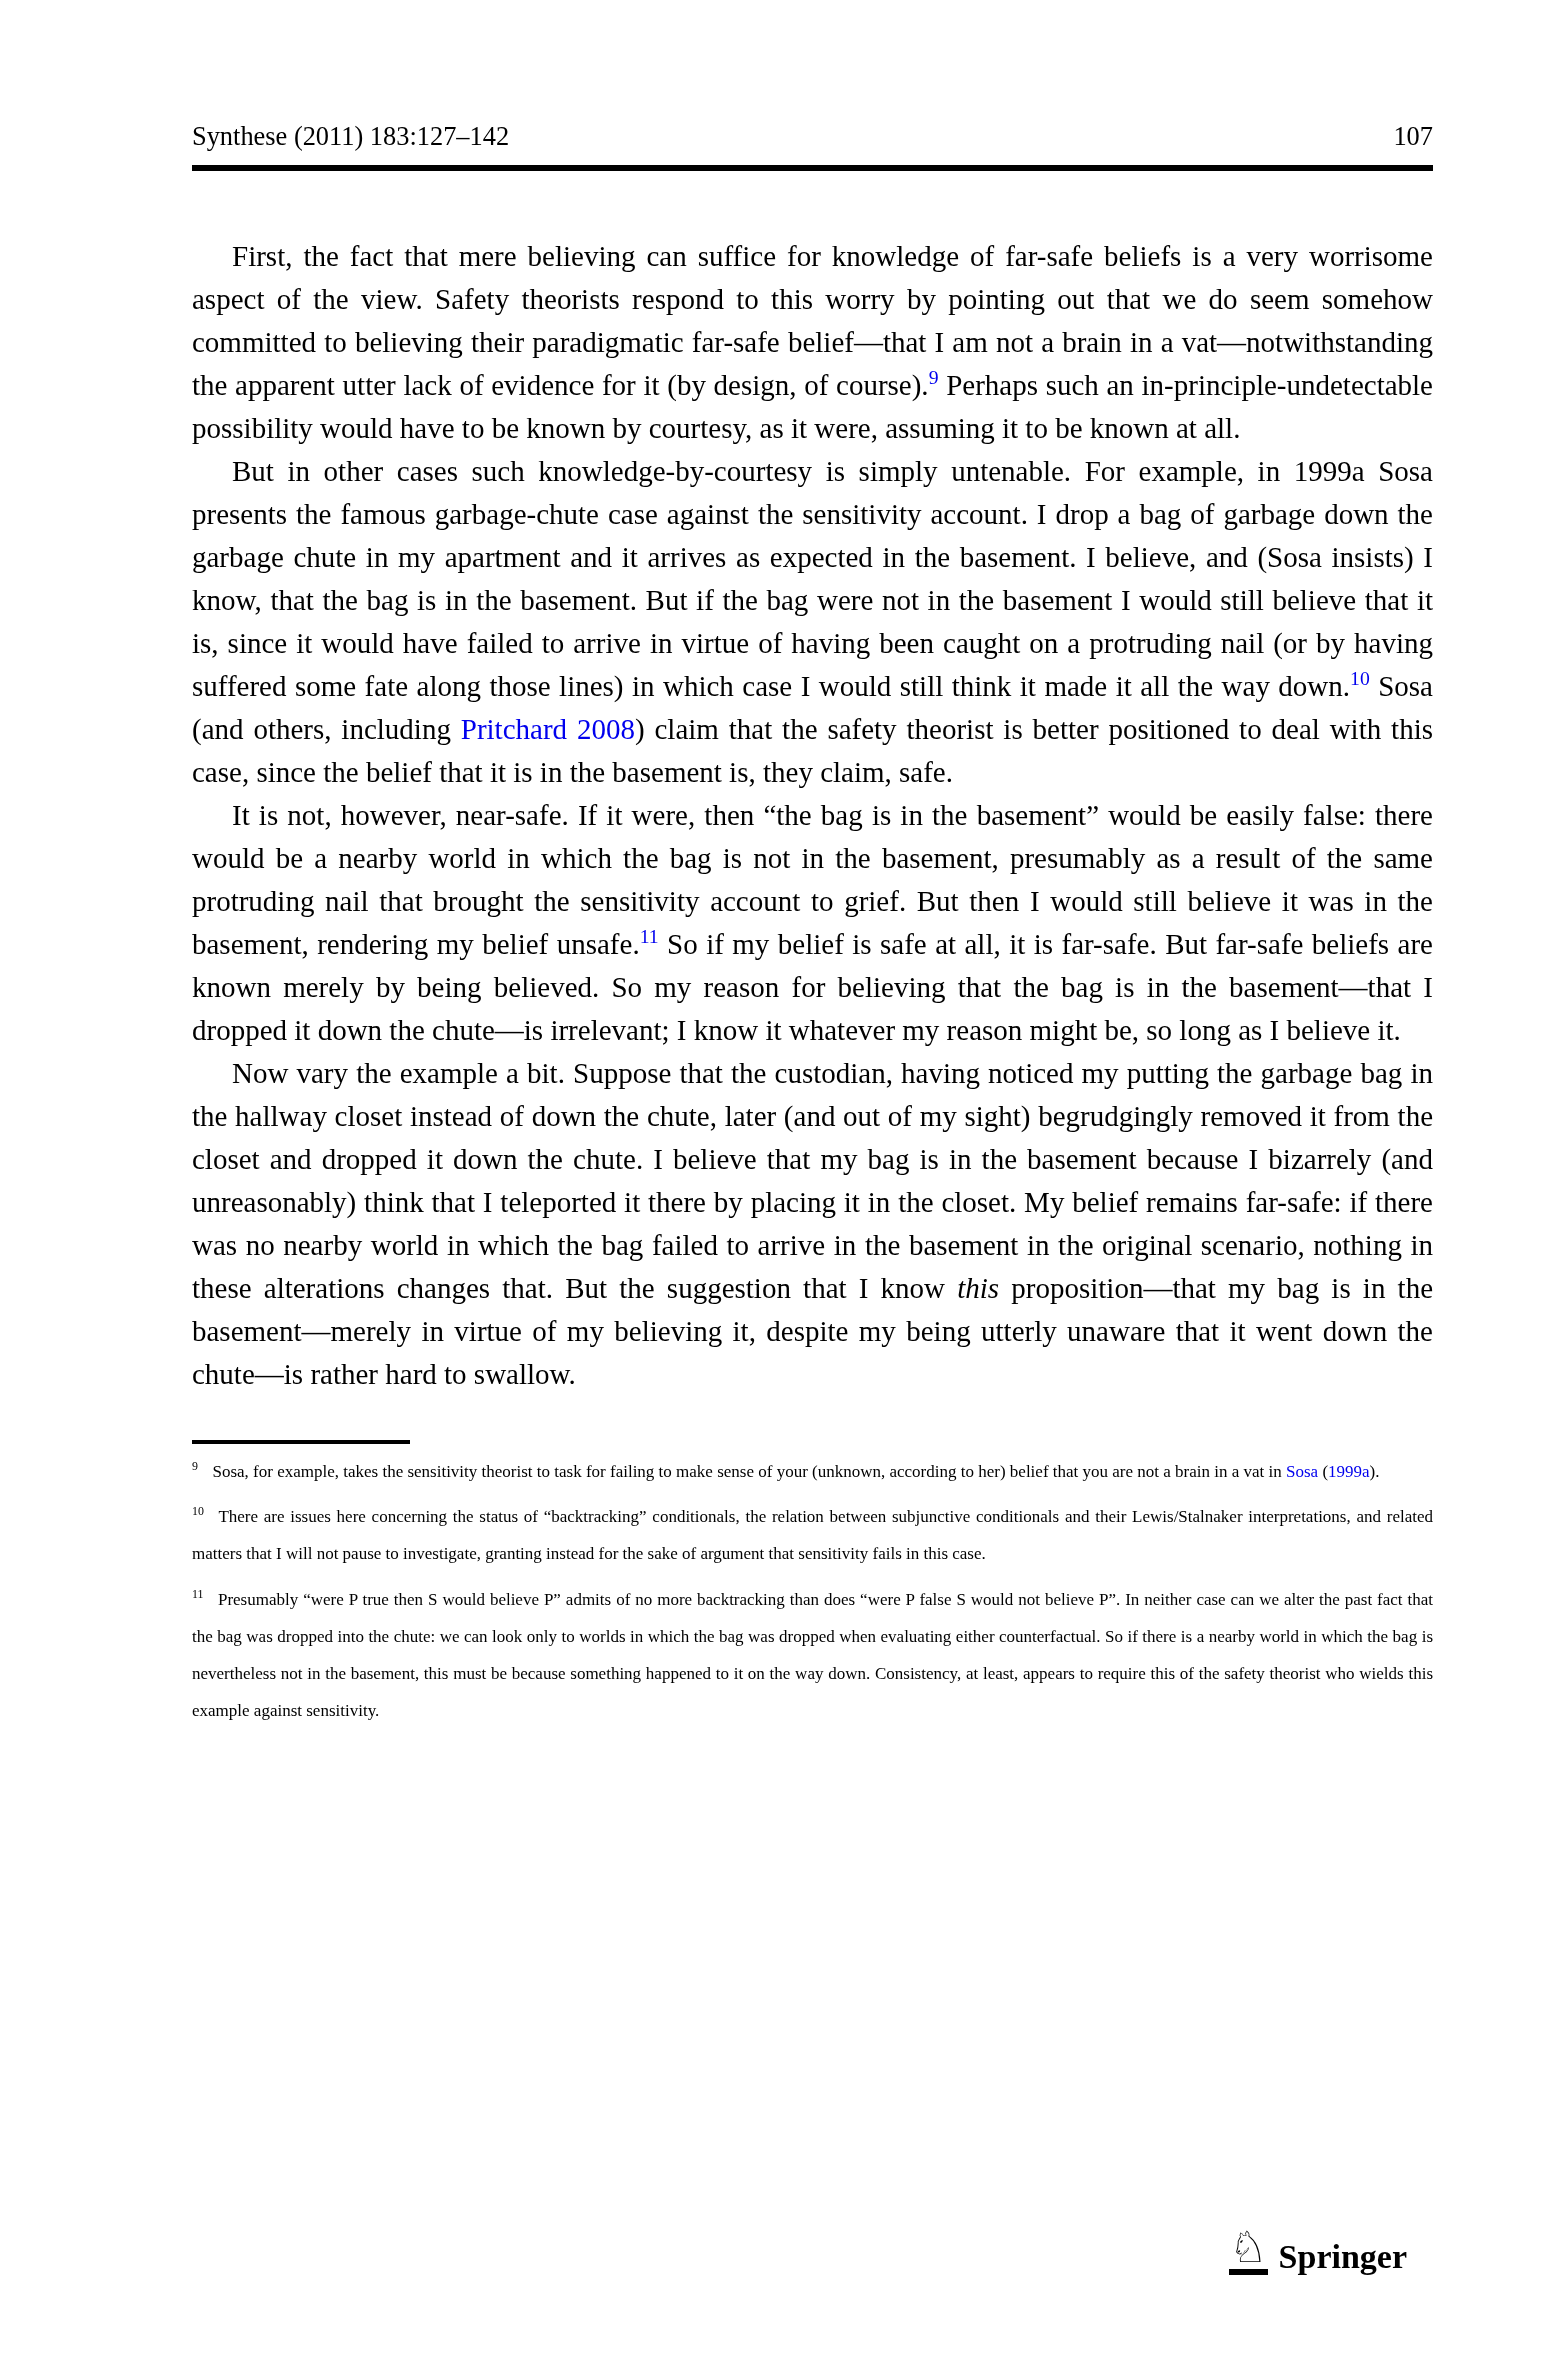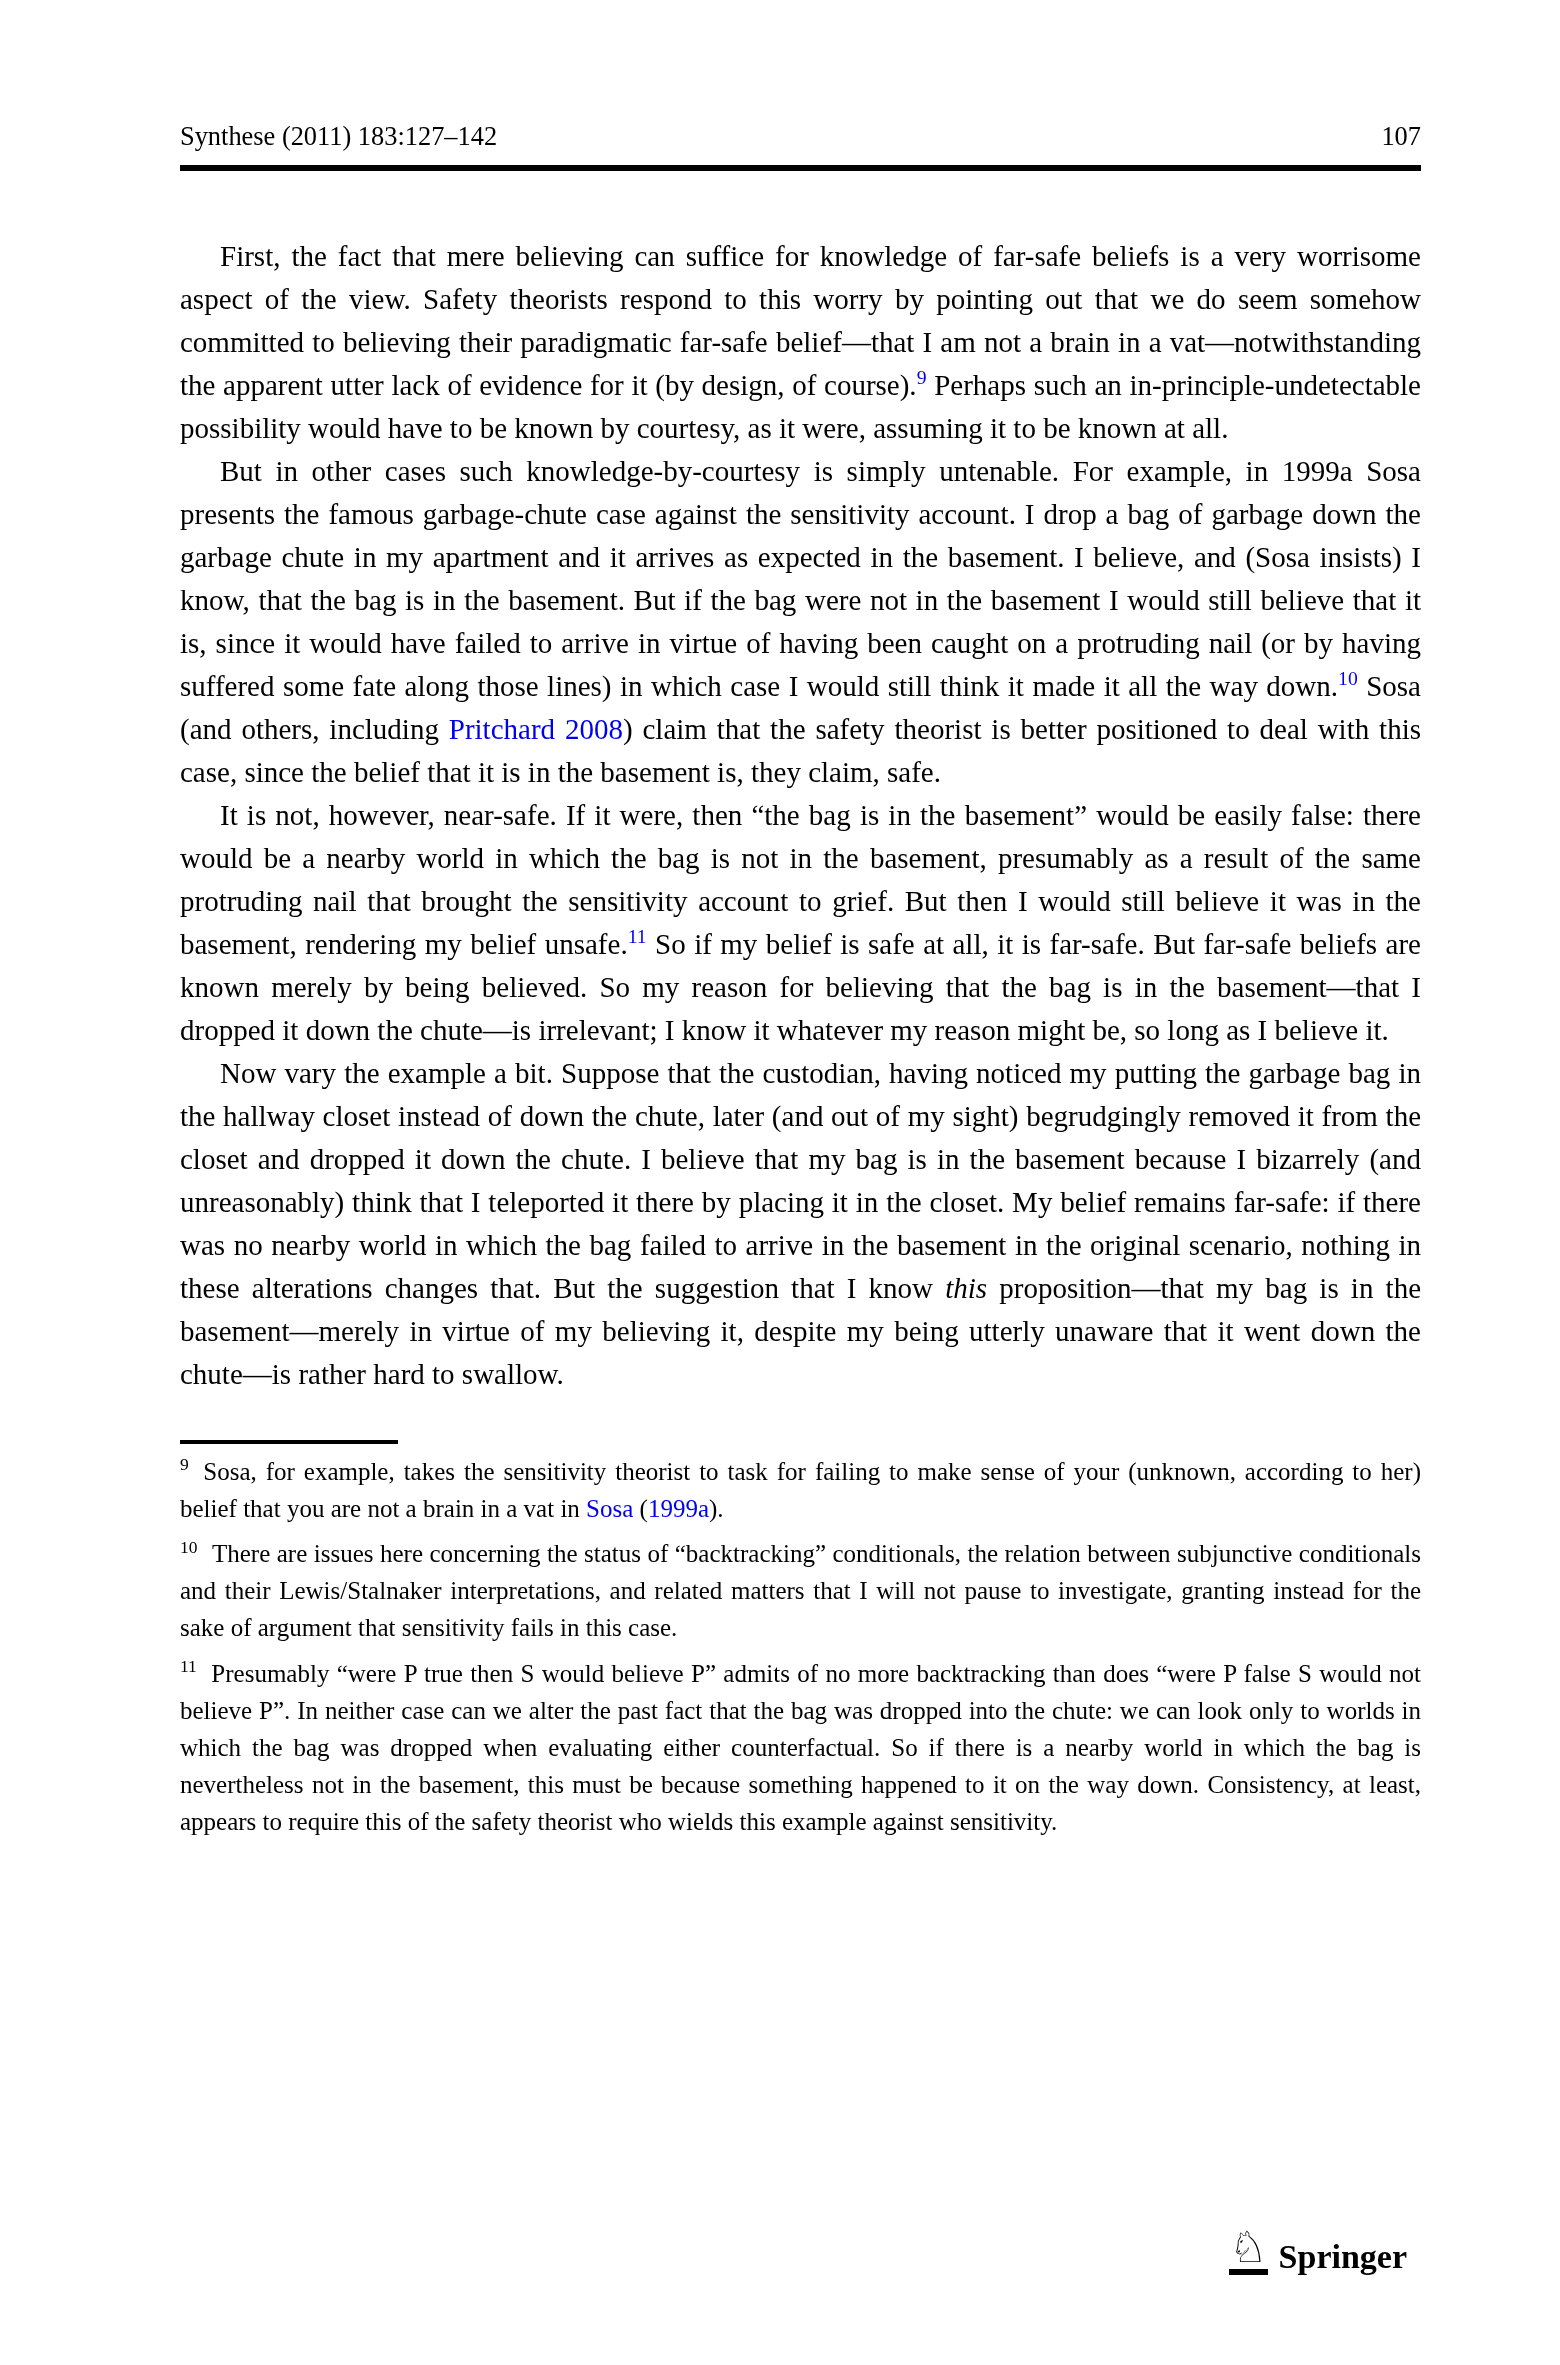--- a/index.html
+++ b/index.html
@@ -11,21 +11,21 @@
     color: var(--ink);
     font-family: "Liberation Serif", "DejaVu Serif", serif;
   }
   .page {
     position: relative;
     width: 1560px; height: 2366px;
     overflow: hidden;
   }
   .content {
     position: absolute;
-    left: 180px; top: 121px;
+    left: 192px; top: 121px;
     width: 1241px;
   }
   .page-header {
     display: flex;
     justify-content: space-between;
     align-items: baseline;
     font-size: 26.4px;
     line-height: 31px;
   }
   .header-rule {
@@ -45,21 +45,21 @@
   .fn-ref { font-size: 68%; }
   em { font-style: italic; }
   .footnote-separator {
     width: 218px;
     height: 4.3px;
     background: var(--ink);
     margin-top: 44px;
   }
   .footnotes {
     margin-top: 4px;
-    font-size: 25px;
+    font-size: 17px;
     line-height: 37px;
     text-align: justify;
   }
   .footnote { margin: 0; margin-top: 8.5px; }
   .footnote .marker {
     font-size: 70%;
     margin-right: 14.5px;
     color: var(--ink);
   }
   .springer-logo {

